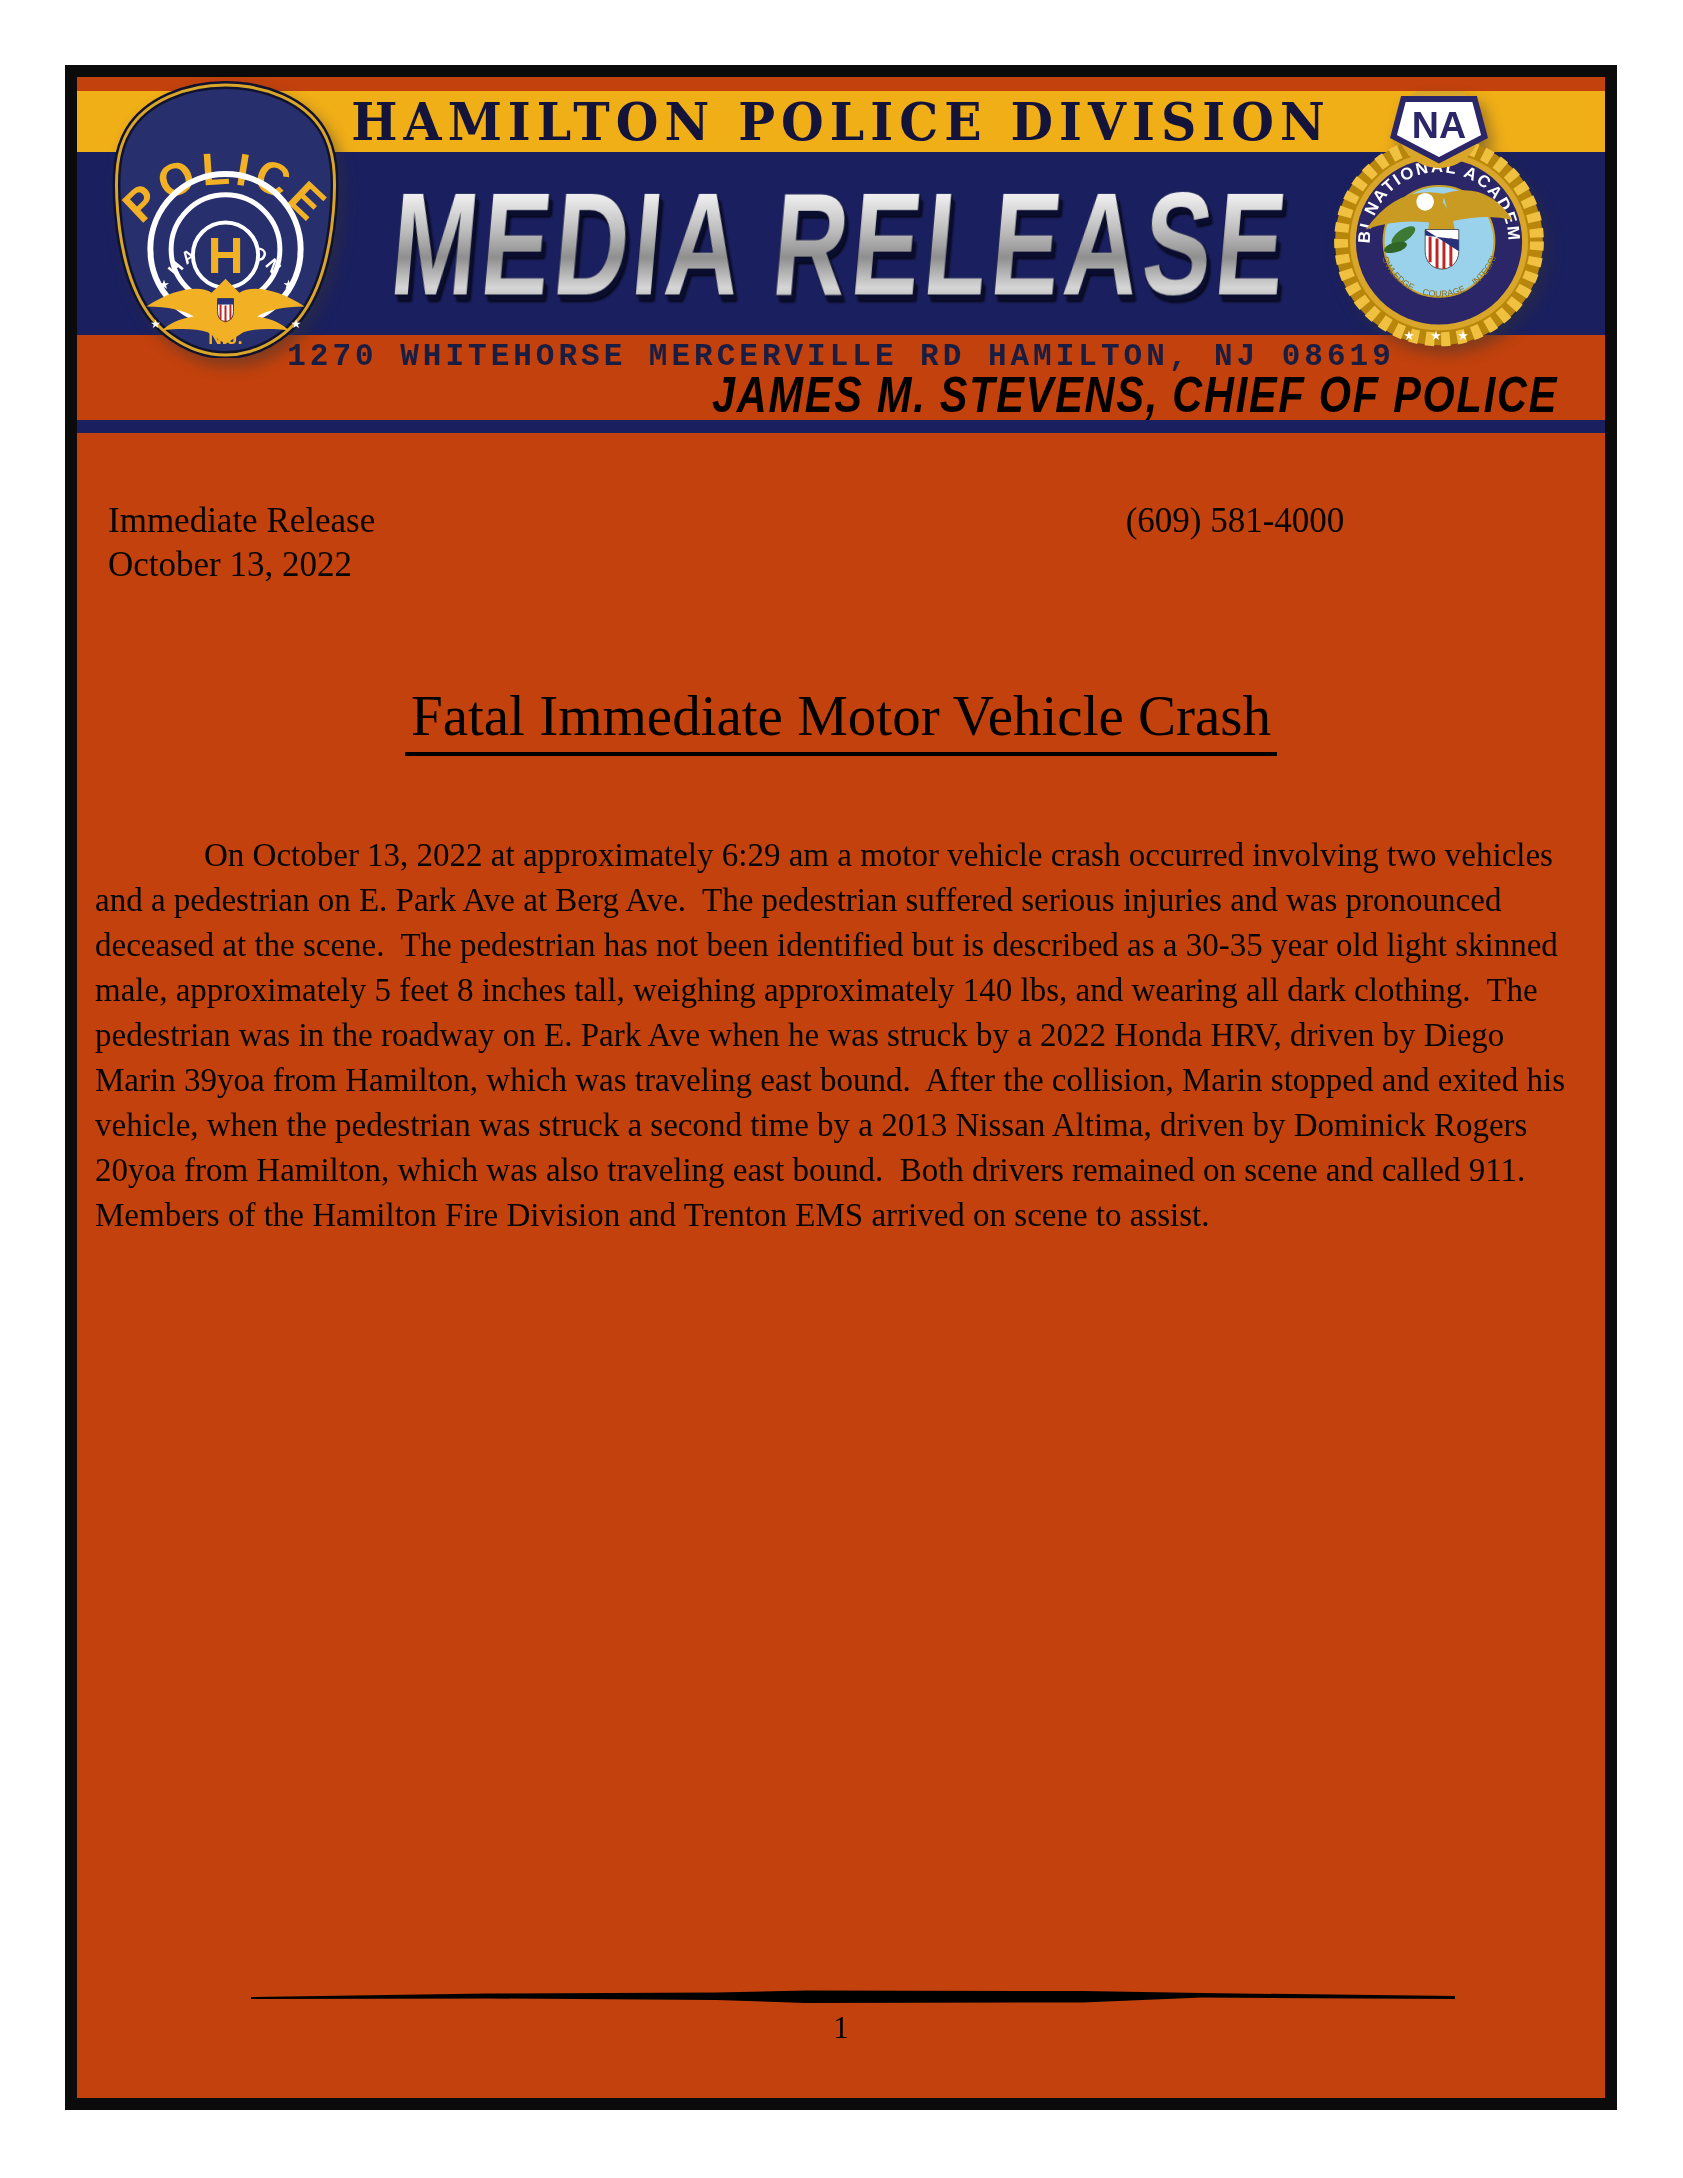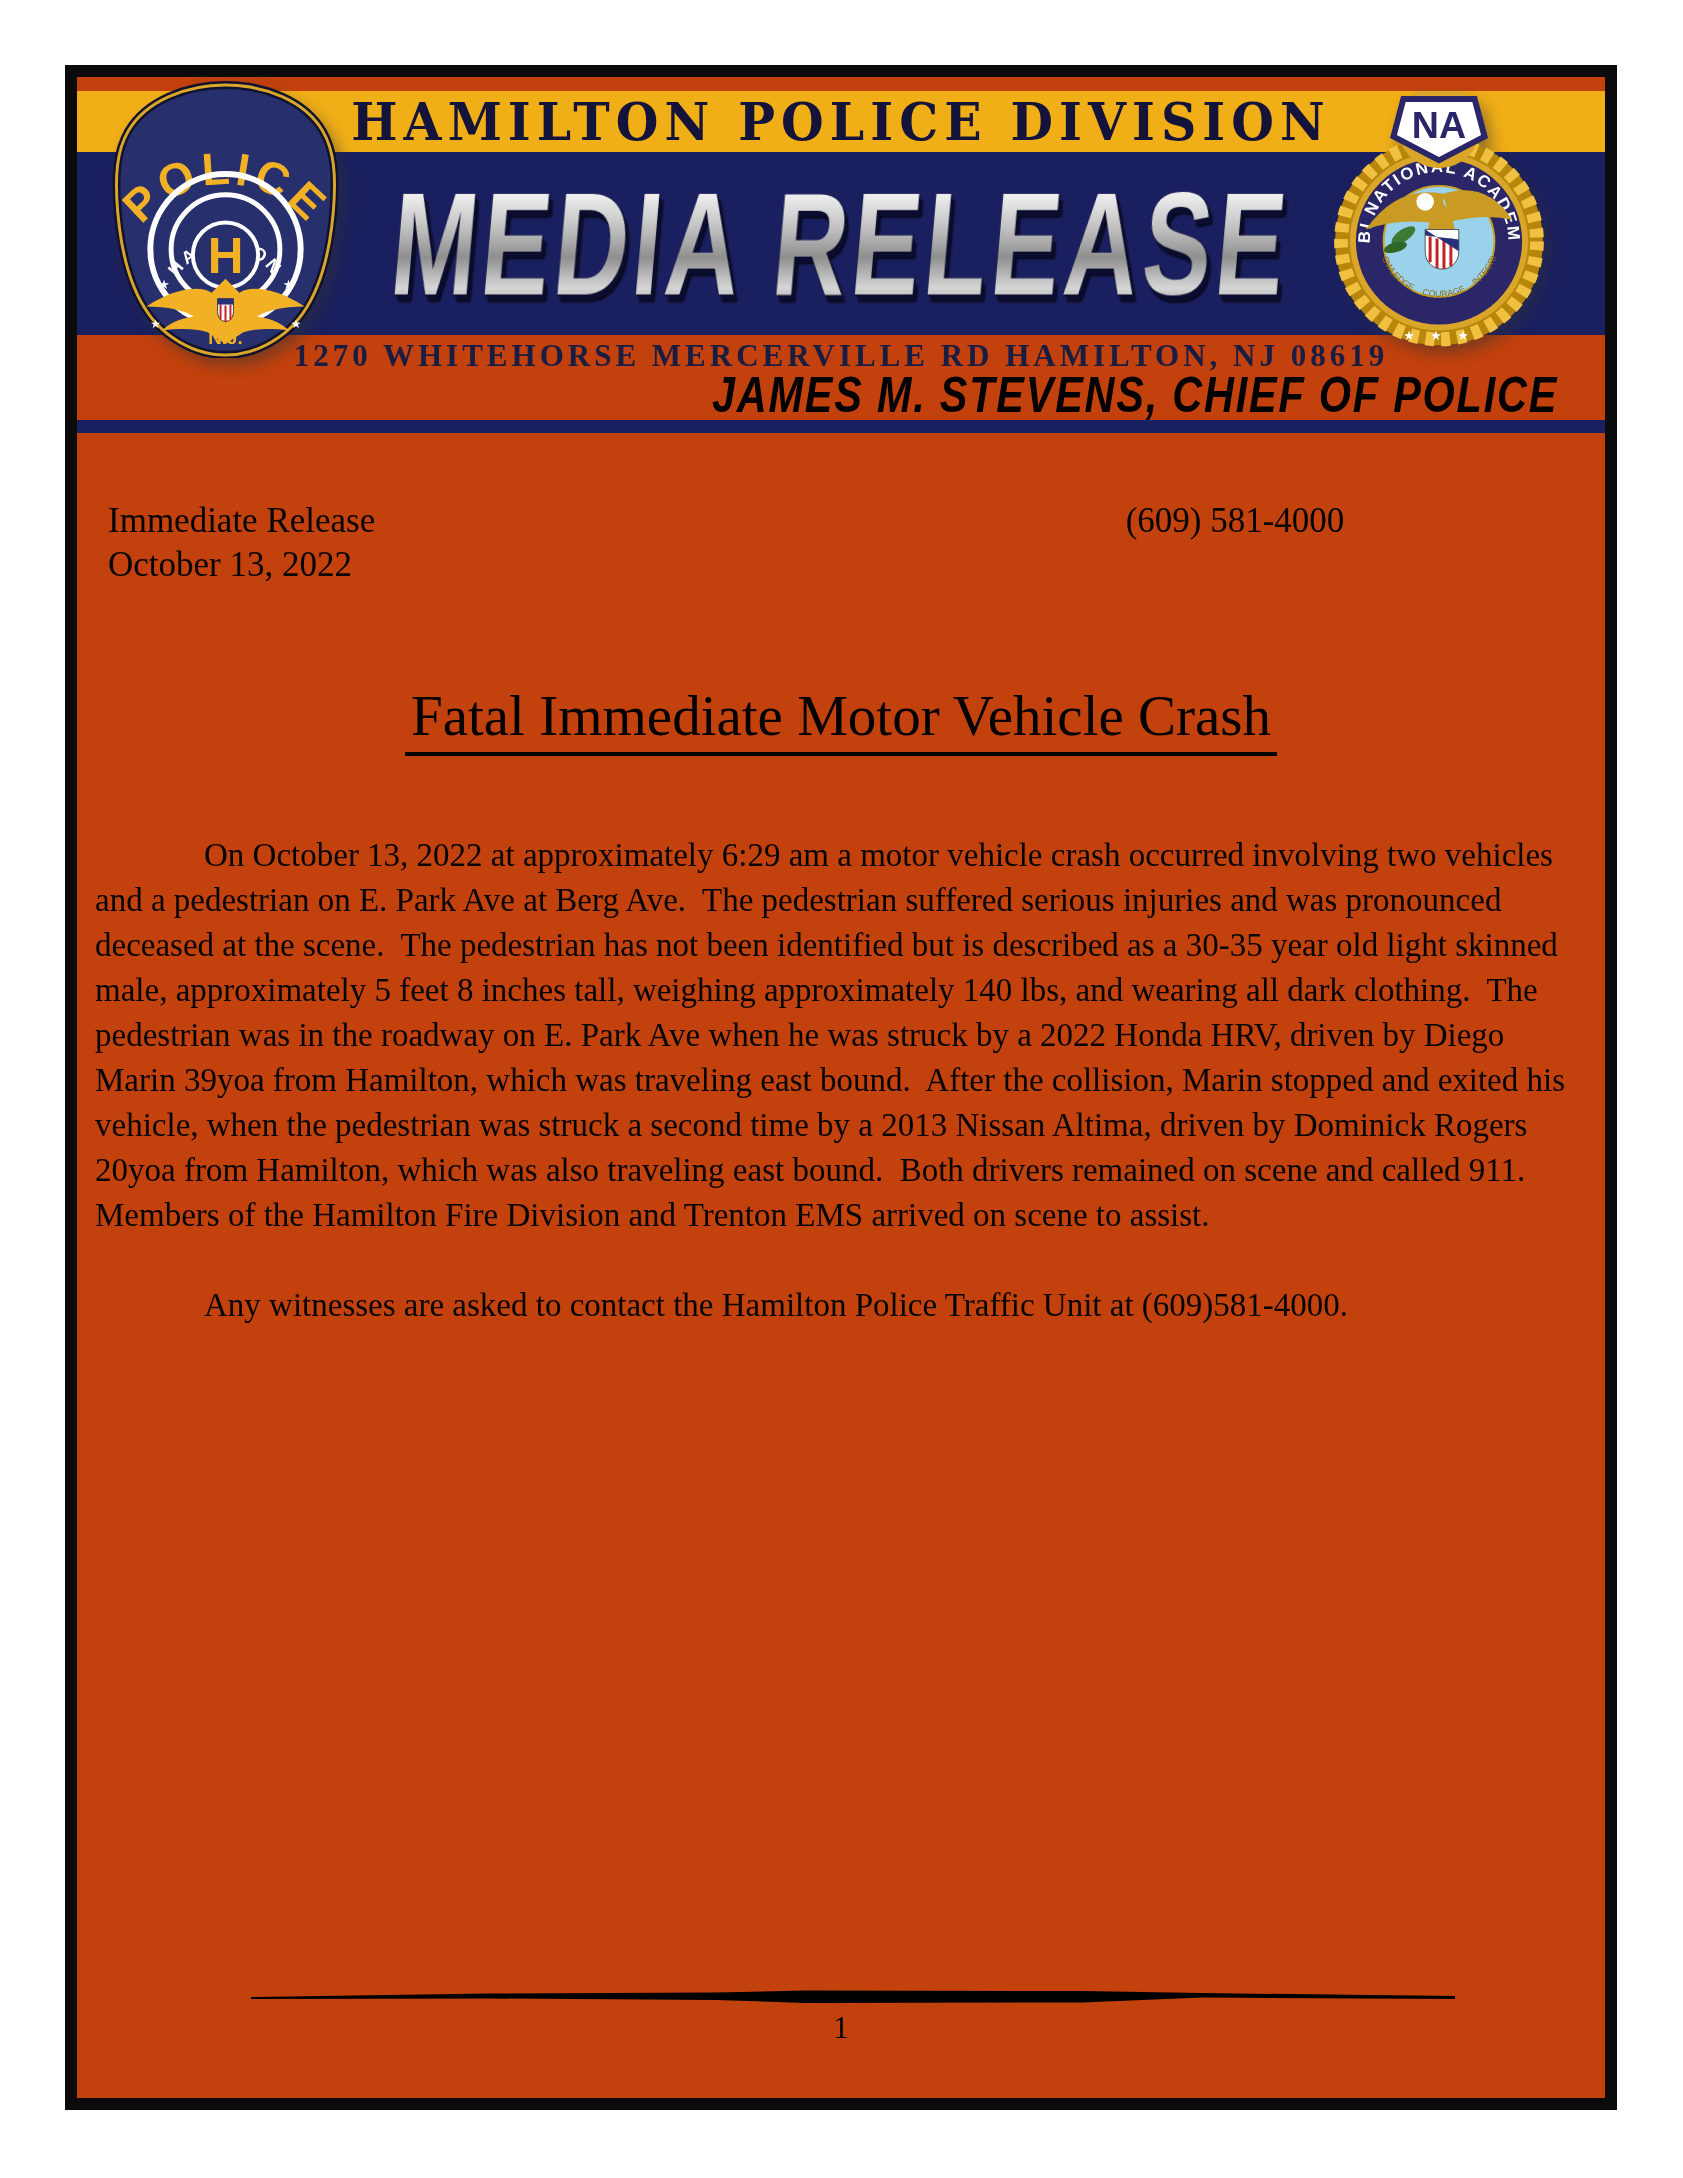--- a/index.html
+++ b/index.html
@@ -18,21 +18,21 @@
         letter-spacing:6px;color:#14143a;transform:scaleY(1.06);white-space:nowrap}
 
   .metallic{font-family:"Liberation Sans",sans-serif;font-weight:bold;font-size:121px;
         letter-spacing:5px;white-space:nowrap;transform:skewX(-5deg) scale(0.85,1.2);
         background:linear-gradient(180deg,#ffffff 0%,#ececec 22%,#bdbdbd 42%,#8f8f8f 58%,#d6d6d6 76%,#777777 100%);
         -webkit-background-clip:text;background-clip:text;color:transparent;
         filter:drop-shadow(4px 5px 0 #0a0d2e) drop-shadow(1px 1px 1px #000)}
 
   .address-line{position:absolute;top:260px;left:0;right:0;height:38px;
         display:flex;align-items:center;justify-content:center;
-        font-family:Liberation Serif, serif;font-weight:bold;font-size:31px;
+        font-family:Liberation Mono, monospace;font-weight:bold;font-size:31px;
         letter-spacing:4px;color:#1A1D42;white-space:nowrap}
 
   .chief-line{position:absolute;top:293px;left:0;right:0;height:50px;
         display:flex;align-items:center;justify-content:flex-end}
   .chief-line span{font-family:"Liberation Sans",sans-serif;font-weight:bold;font-style:italic;
         font-size:46px;letter-spacing:2px;color:#000;white-space:nowrap;
         transform:scale(0.9,1.08)}
 
   .badge{position:absolute;left:12px;top:2px;filter:drop-shadow(6px 8px 7px rgba(50,50,50,.45))}
   .seal{position:absolute;left:1241px;top:14px;filter:drop-shadow(6px 8px 7px rgba(50,50,50,.45))}
@@ -146,21 +146,20 @@
   <div class="contact-right">
     <div>(609) 581-4000</div>
   </div>
 
   <div class="doc-title">
     <span>Fatal Immediate Motor Vehicle Crash</span>
   </div>
 
   <div class="body-text">
     <p>On October 13, 2022 at approximately 6:29 am a motor vehicle crash occurred involving two vehicles and a pedestrian on E. Park Ave at Berg Ave.  The pedestrian suffered serious injuries and was pronounced deceased at the scene.  The pedestrian has not been identified but is described as a 30-35 year old light skinned male, approximately 5 feet 8 inches tall, weighing approximately 140 lbs, and wearing all dark clothing.  The pedestrian was in the roadway on E. Park Ave when he was struck by a 2022 Honda HRV, driven by Diego Marin 39yoa from Hamilton, which was traveling east bound.  After the collision, Marin stopped and exited his vehicle, when the pedestrian was struck a second time by a 2013 Nissan Altima, driven by Dominick Rogers 20yoa from Hamilton, which was also traveling east bound.  Both drivers remained on scene and called 911.  Members of the Hamilton Fire Division and Trenton EMS arrived on scene to assist.</p>
-    <p>Any witnesses are asked to contact the Hamilton Police Traffic Unit at (609)581-4000.</p>
   </div>
 
   <svg class="footer-divider" width="1204" height="16" viewBox="0 0 1216 16">
     <polygon fill="#000000" points="0,7 240,3.5 470,2.5 560,0.5 840,1 960,3 1216,6 1216,9 960,7.5 840,12.5 560,13 470,10 240,8.5 0,9"></polygon>
   </svg>
   <div class="page-number">1</div>
 
 </div>
 
 

